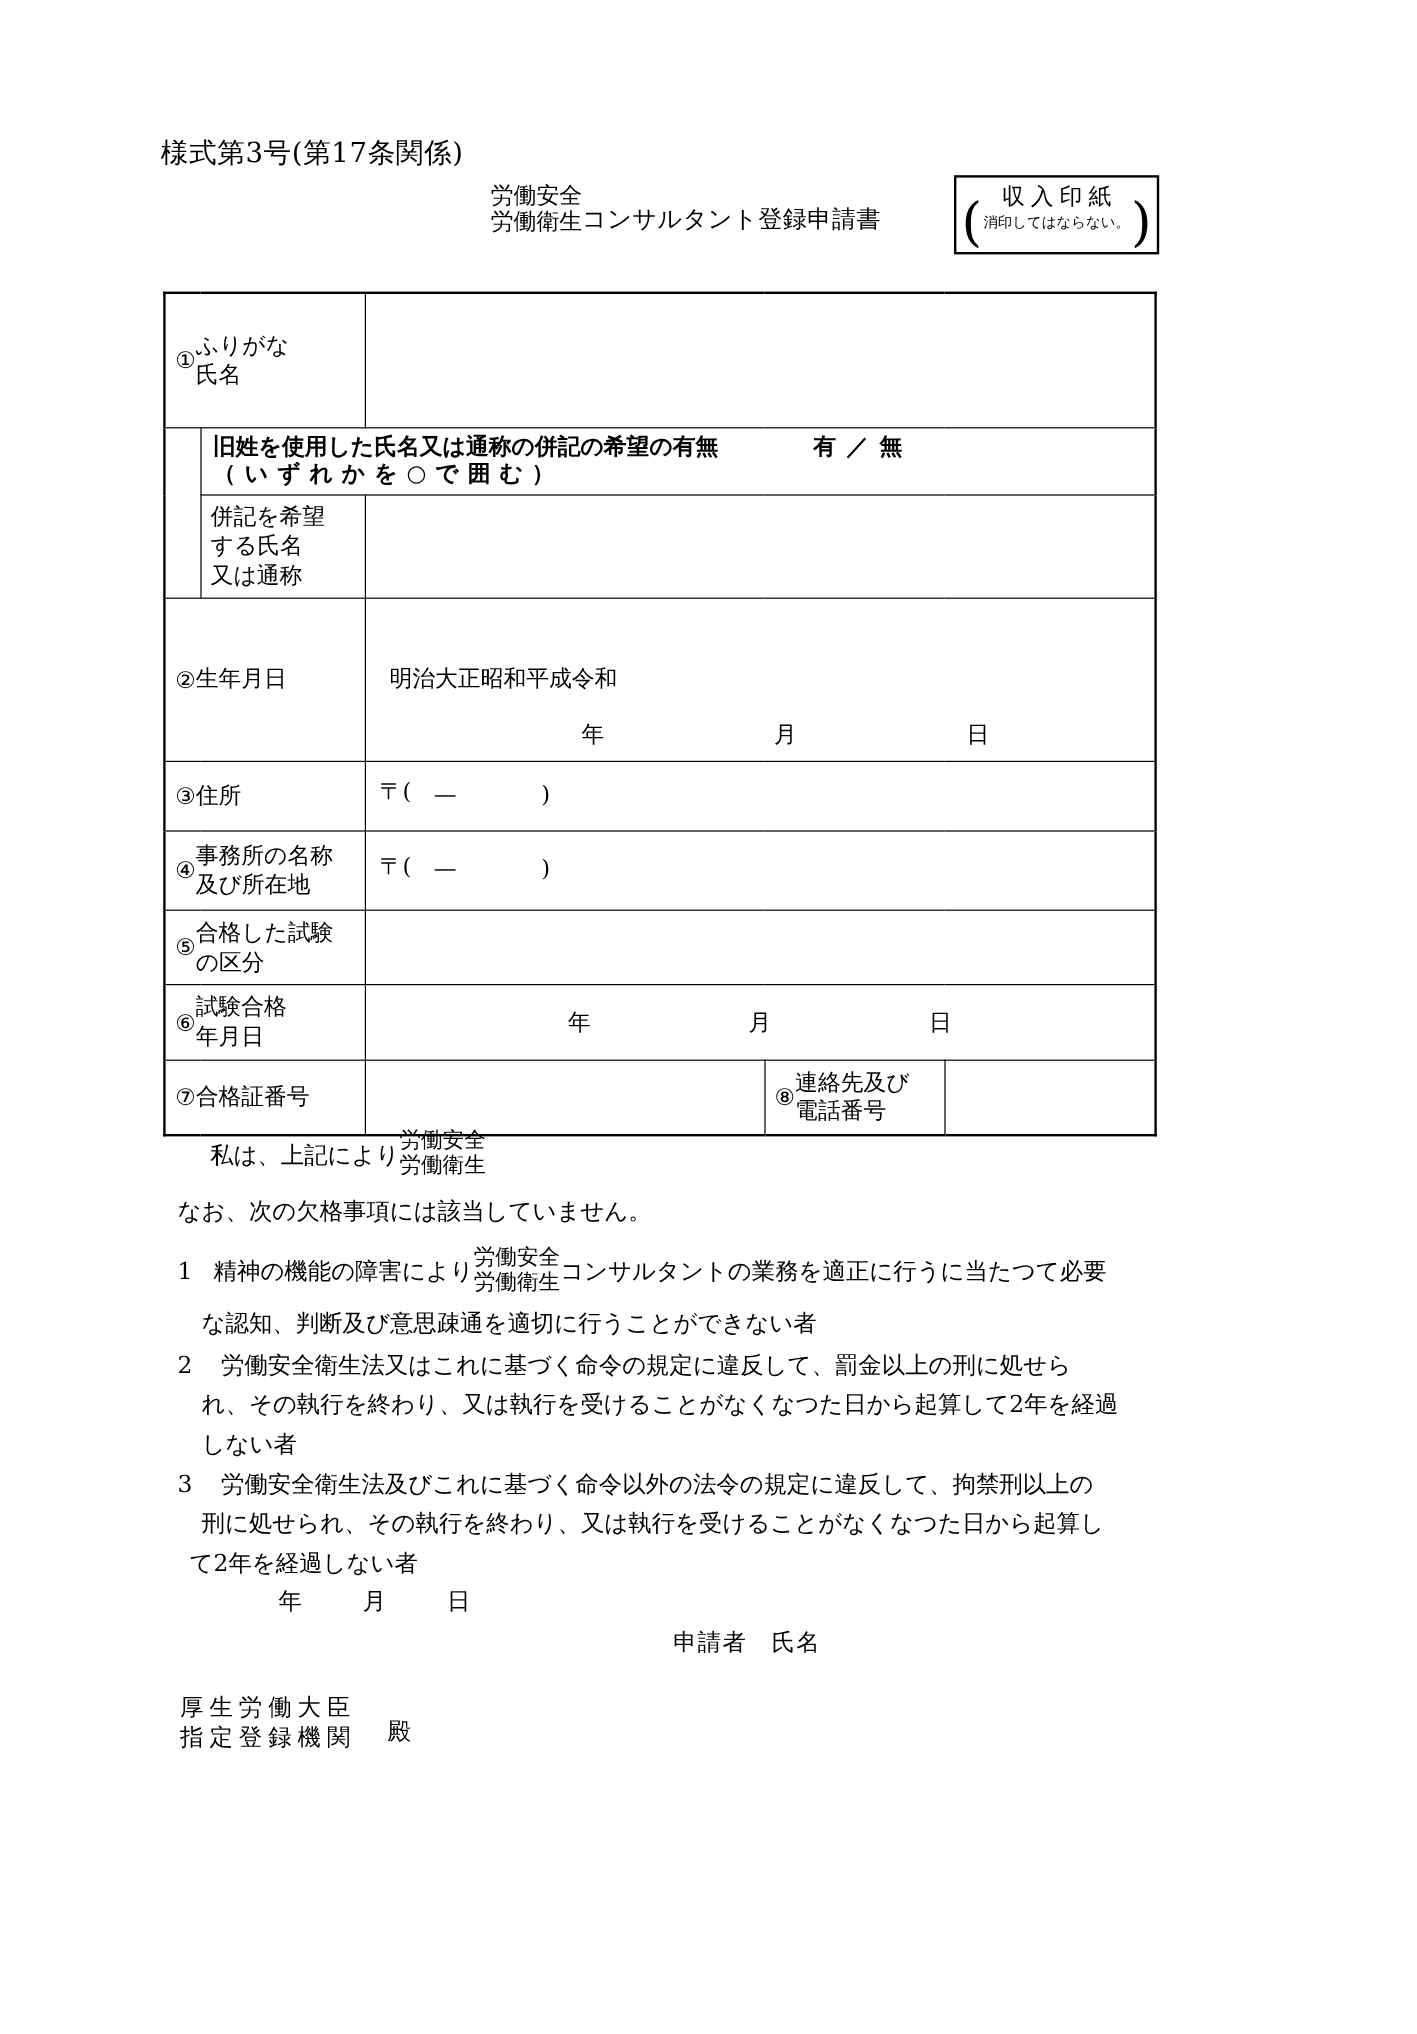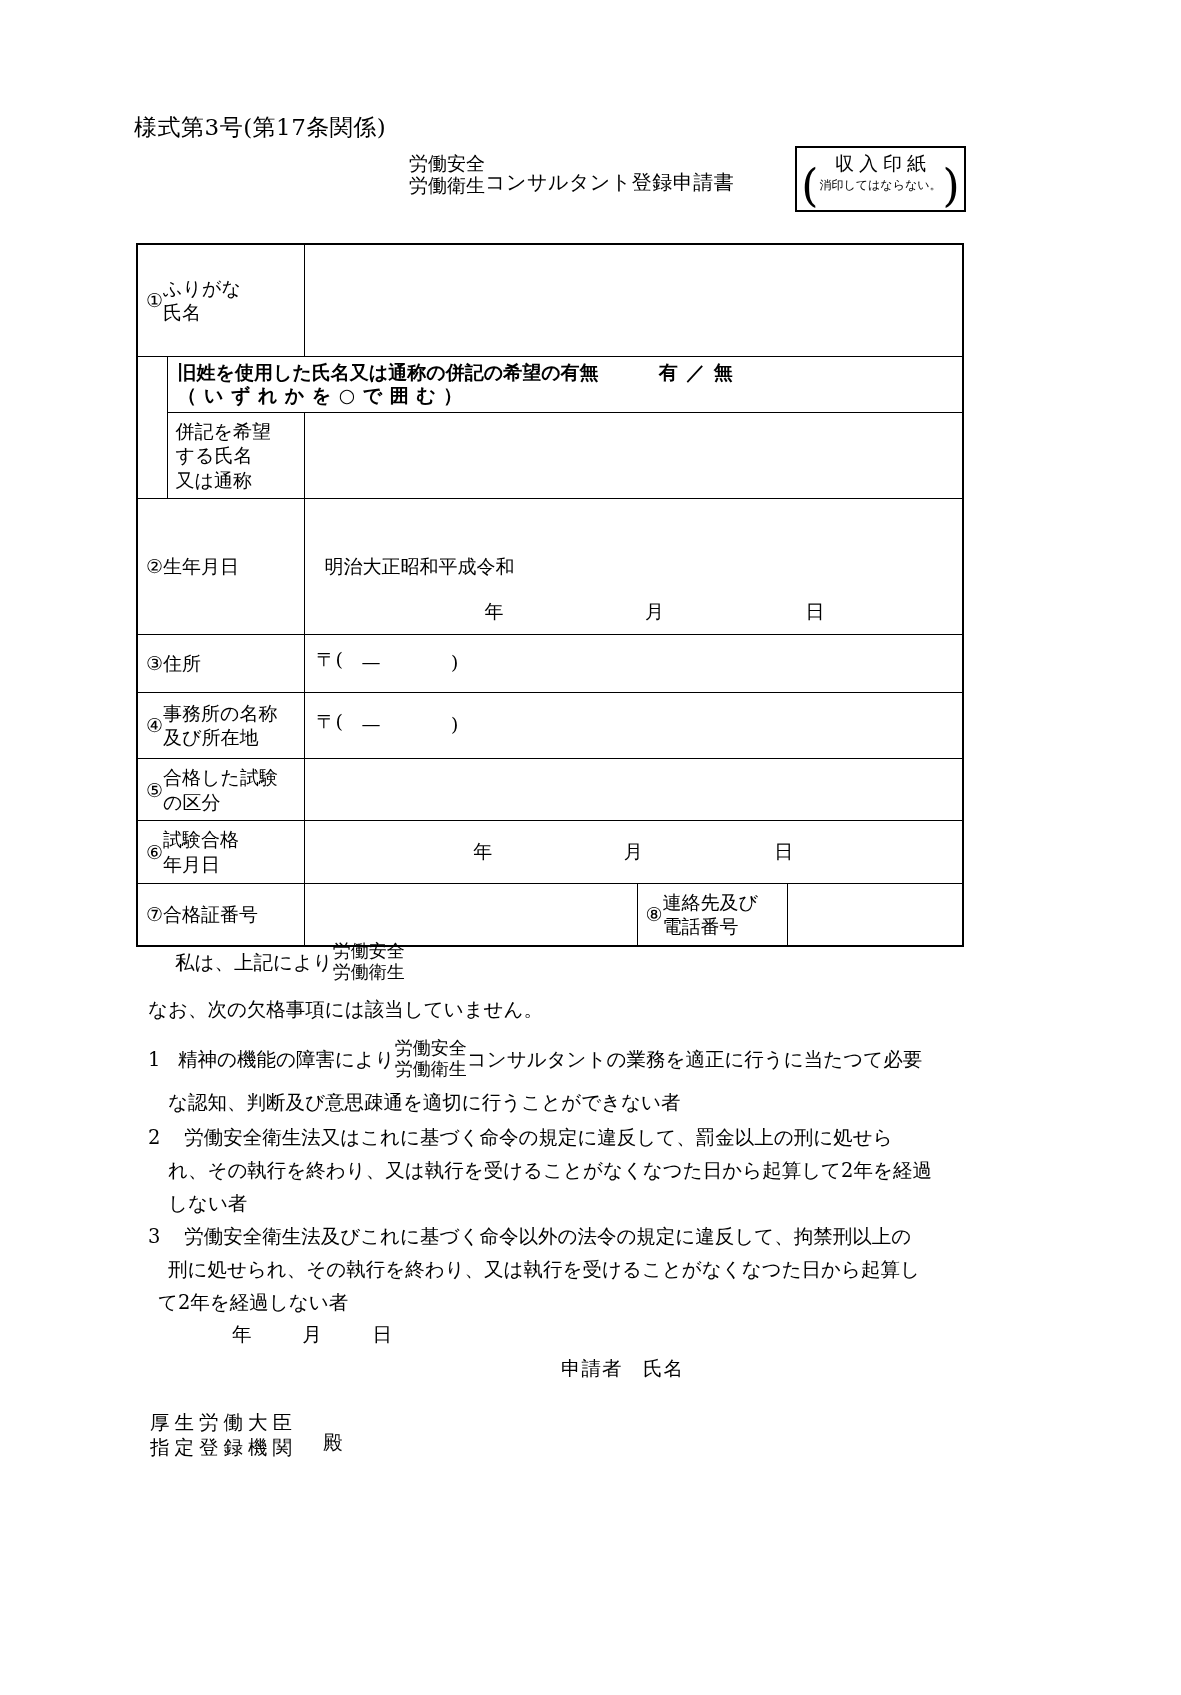--- a/index.html
+++ b/index.html
@@ -147,21 +147,21 @@
   .kyusei-cell {
     padding: 4px 10px 4px 10px;
     line-height: 1.25;
   }
   .kyusei-line1 {
     display: flex;
     align-items: baseline;
   }
   .kyusei-line1 .t { white-space: nowrap; }
   .kyusei-line1 .yn {
-    margin-left: 60px;
+    margin-left: 79px;
     letter-spacing: 1px;
     white-space: nowrap;
   }
   .kyusei-line2 {
     letter-spacing: 7.5px;
     white-space: nowrap;
   }
 
   .era-list {
     padding: 6px 0 6px 20px;

